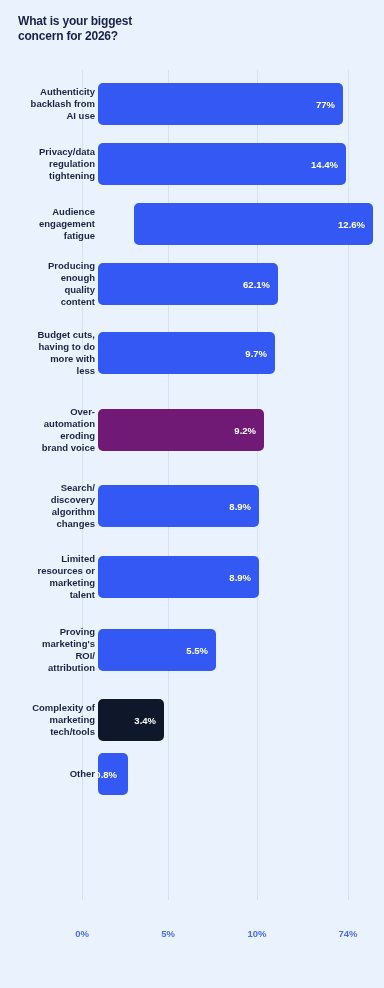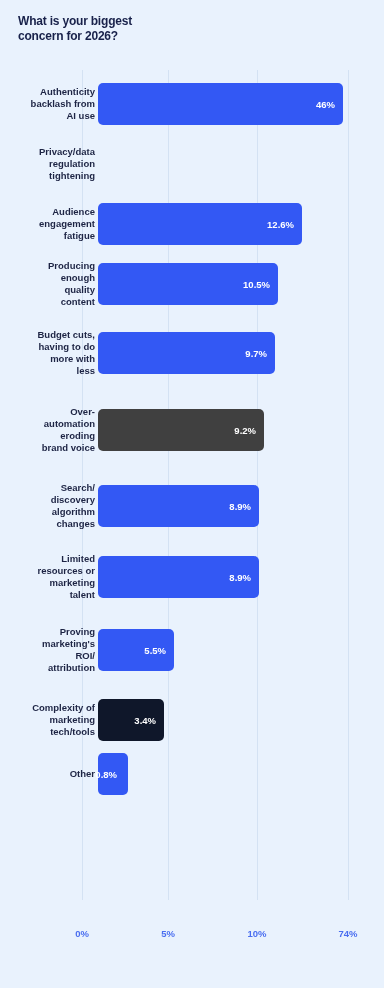--- a/index.html
+++ b/index.html
@@ -136,68 +136,73 @@
         <div class="gridline" style="left: 257px;"></div>
         <div class="gridline" style="left: 348px;"></div>
       </div>
     <div id="bars-layer">
         <div class="bar-row" style="top: 13px; height: 42px;">
           <div class="bar-label">Authenticity
 backlash from
 AI use</div>
           <div class="bar-track" style="width: 245px;">
             <div class="bar-rect" style="width: 100%; background: rgb(51, 88, 244);">
-              <span class="bar-value">46%</span>
+              <span class="bar-value">77%</span>
             </div>
           </div>
         </div>
         <div class="bar-row" style="top: 73px; height: 42px;">
           <div class="bar-label">Privacy/data
 regulation
 tightening</div>
+          <div class="bar-track" style="width: 248px;">
+            <div class="bar-rect" style="width: 100%; background: rgb(51, 88, 244);">
+              <span class="bar-value">14.4%</span>
+            </div>
+          </div>
         </div>
         <div class="bar-row" style="top: 133px; height: 42px;">
           <div class="bar-label">Audience
 engagement
 fatigue</div>
-          <div class="bar-track" style="width: 204px;">
+          <div class="bar-track" style="width: 239px; margin-left: 36px;">
             <div class="bar-rect" style="width: 100%; background: rgb(51, 88, 244);">
               <span class="bar-value">12.6%</span>
             </div>
           </div>
         </div>
         <div class="bar-row" style="top: 193px; height: 42px;">
           <div class="bar-label">Producing
 enough
 quality
 content</div>
           <div class="bar-track" style="width: 180px;">
             <div class="bar-rect" style="width: 100%; background: rgb(51, 88, 244);">
-              <span class="bar-value">10.5%</span>
+              <span class="bar-value">62.1%</span>
             </div>
           </div>
         </div>
         <div class="bar-row" style="top: 262px; height: 42px;">
           <div class="bar-label">Budget cuts,
 having to do
 more with
 less</div>
           <div class="bar-track" style="width: 177px;">
             <div class="bar-rect" style="width: 100%; background: rgb(51, 88, 244); justify-content: flex-end;">
               <span class="bar-value">9.7%</span>
             </div>
           </div>
         </div>
         <div class="bar-row" style="top: 339px; height: 42px; text-decoration: underline;">
           <div class="bar-label">Over-
 automation
 eroding
 brand voice</div>
           <div class="bar-track" style="width: 166px;">
-            <div class="bar-rect" style="width: 100%; background: #404040;">
+            <div class="bar-rect" style="width: 100%; background: #701a75;">
               <span class="bar-value">9.2%</span>
             </div>
           </div>
         </div>
         <div class="bar-row" style="top: 415px; height: 42px;">
           <div class="bar-label">Search/
 discovery
 algorithm
 changes</div>
           <div class="bar-track" style="width: 161px;">
@@ -215,21 +220,21 @@
             <div class="bar-rect" style="width: 100%; background: rgb(51, 88, 244);">
               <span class="bar-value">8.9%</span>
             </div>
           </div>
         </div>
         <div class="bar-row" style="top: 559px; height: 42px;">
           <div class="bar-label">Proving
 marketing's
 ROI/
 attribution</div>
-          <div class="bar-track" style="width: 76px;">
+          <div class="bar-track" style="width: 118px;">
             <div class="bar-rect" style="width: 100%; background: rgb(51, 88, 244);">
               <span class="bar-value">5.5%</span>
             </div>
           </div>
         </div>
         <div class="bar-row" style="top: 629px; height: 42px;">
           <div class="bar-label">Complexity of
 marketing
 tech/tools</div>
           <div class="bar-track" style="width: 66px;">

